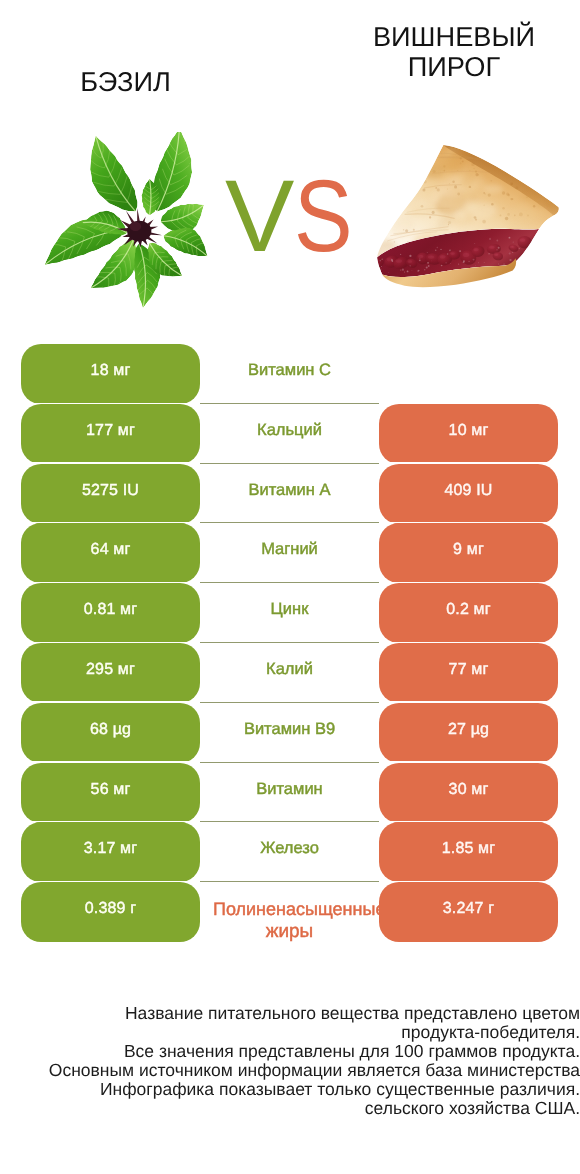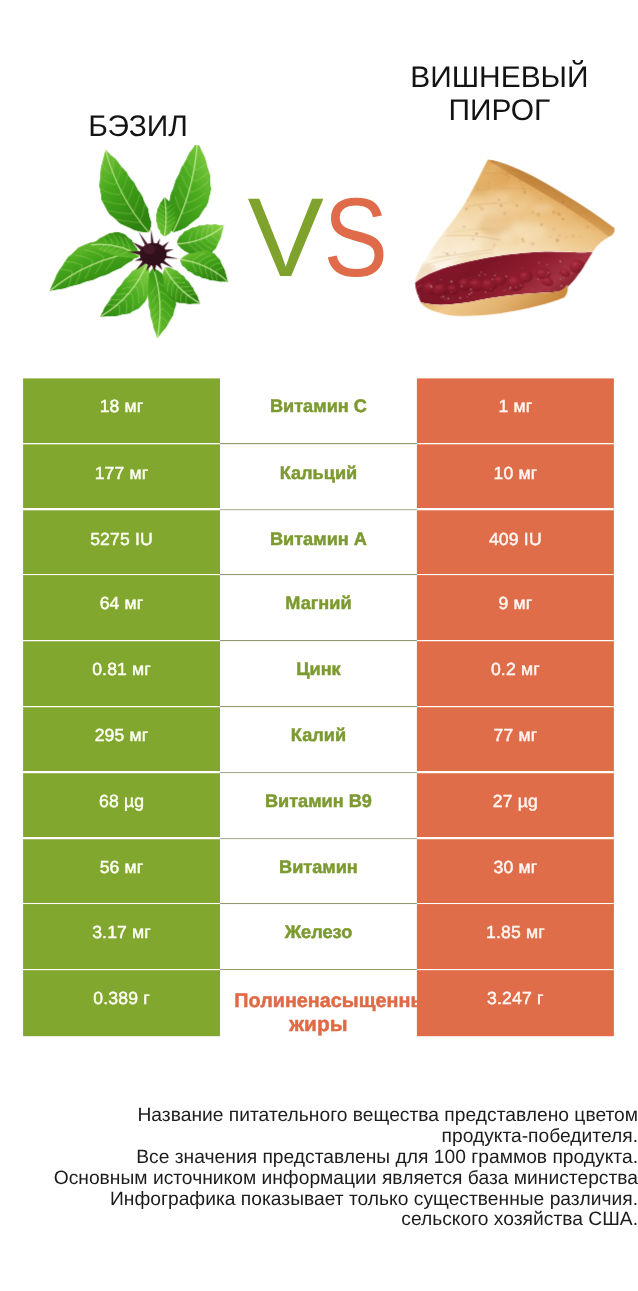--- a/index.html
+++ b/index.html
@@ -9,44 +9,44 @@
     font-family:"Liberation Sans","DejaVu Sans",sans-serif;
     overflow:hidden;position:relative;
     -webkit-font-smoothing:antialiased;
     text-rendering:geometricPrecision;
   }
   .page{position:relative;width:580px;height:1174px;background:#fff;overflow:hidden;transform:translateZ(0);}
 
   
   .hdr{position:absolute;left:0;top:0;width:580px;height:330px;}
   .title{position:absolute;text-align:center;color:#131313;will-change:transform;
-         font-size:27.2px;line-height:30px;font-weight:400;margin-top:33px;}
+         font-size:27.2px;line-height:30px;font-weight:400;}
   .title.left{left:0;width:251px;top:67px;}
   .title.right{left:334px;width:240px;top:22px;}
 
   .vs{will-change:transform;position:absolute;left:0;width:580px;top:165px;text-align:center;
       font-size:102px;line-height:103px;font-weight:400;}
   .vs .v{display:inline-block;transform:scaleX(1.02);transform-origin:left center;}
   .vs .s{display:inline-block;transform:scaleX(0.86);transform-origin:left center;}
   .vs{letter-spacing:1px;padding-left:8px;box-sizing:border-box;}
   .vs .v{color:#7FA22D;}
   .vs .s{color:#E06B4A;}
 
   .pic{position:absolute;}
   .pic-basil{left:42px;top:132px;width:200px;height:200px;transform:scale(0.935);transform-origin:0 0;}
   .pic-pie{left:374px;top:142px;width:190px;height:152px;transform:scale(1.02);transform-origin:0 0;}
 
   
   .tbl{position:absolute;left:21px;top:344px;width:537px;}
   .row{position:relative;height:59.8px;display:flex;}
-  .cell{will-change:transform;display:flex;align-items:center;justify-content:center;text-align:center;padding-bottom:6px;box-sizing:border-box;}
+  .cell{will-change:transform;display:flex;align-items:center;justify-content:center;text-align:center;padding-bottom:6px;box-sizing:border-box;border-radius:20px;}
   .c-left{width:179px;background:#81A72E;color:#FEFFF4;font-size:16px;font-weight:400;-webkit-text-stroke:0.42px #FEFFF4;letter-spacing:0.15px;}
   .c-mid{width:179px;background:#ffffff;font-size:16.5px;font-weight:400;line-height:19px;}
   .c-right{width:179px;background:#E06D49;color:#FFF7F3;font-size:16px;font-weight:400;-webkit-text-stroke:0.42px #FFF7F3;letter-spacing:0.15px;}
-  .c-mid{overflow:hidden;font-weight:bold;}
+  .c-mid{overflow:hidden;}
   .c-mid .lbl2{display:block;width:100%;font-size:18px;line-height:22.5px;position:relative;top:12px;}
   .c-mid .l1{display:block;white-space:nowrap;text-align:left;margin-left:13px;}
   .c-mid .l2{display:block;text-align:center;font-size:19px;}
   .c-mid.green{color:#7C9A30;-webkit-text-stroke:0.45px #7C9A30;}
   .c-mid.red{color:#DE6A46;-webkit-text-stroke:0.45px #DE6A46;}
   .rsep{position:absolute;left:179px;width:179px;height:1px;background:#929a6f;bottom:0;}
   .gap{position:absolute;left:0;width:537px;height:1.3px;background:#ffffff;bottom:0;}
 
   
   .foot{will-change:transform;position:absolute;left:0;top:1004px;width:580px;text-align:right;
@@ -516,21 +516,20 @@
           <path d="M8,130 C18,134 40,133 62,128 C86,123 112,122 129,121 C133,120 136,118 139,114 C140,119 139,123 136,126 C122,132 100,137 80,140 C58,143 40,143 30,141 C18,138 11,135 8,130 Z" fill="url(#botCrust)"></path>
         </g>
       </svg>
     </div>
   </div>
 
   <div class="tbl">
       <div class="row">
         <div class="cell c-left">18 мг</div>
         <div class="cell c-mid green">Витамин С</div>
-        <div class="cell c-right">1 мг</div>
         <div class="gap"></div>
         <div class="rsep"></div>
       </div>
       <div class="row">
         <div class="cell c-left">177 мг</div>
         <div class="cell c-mid green">Кальций</div>
         <div class="cell c-right">10 мг</div>
         <div class="gap"></div>
         <div class="rsep"></div>
       </div>

